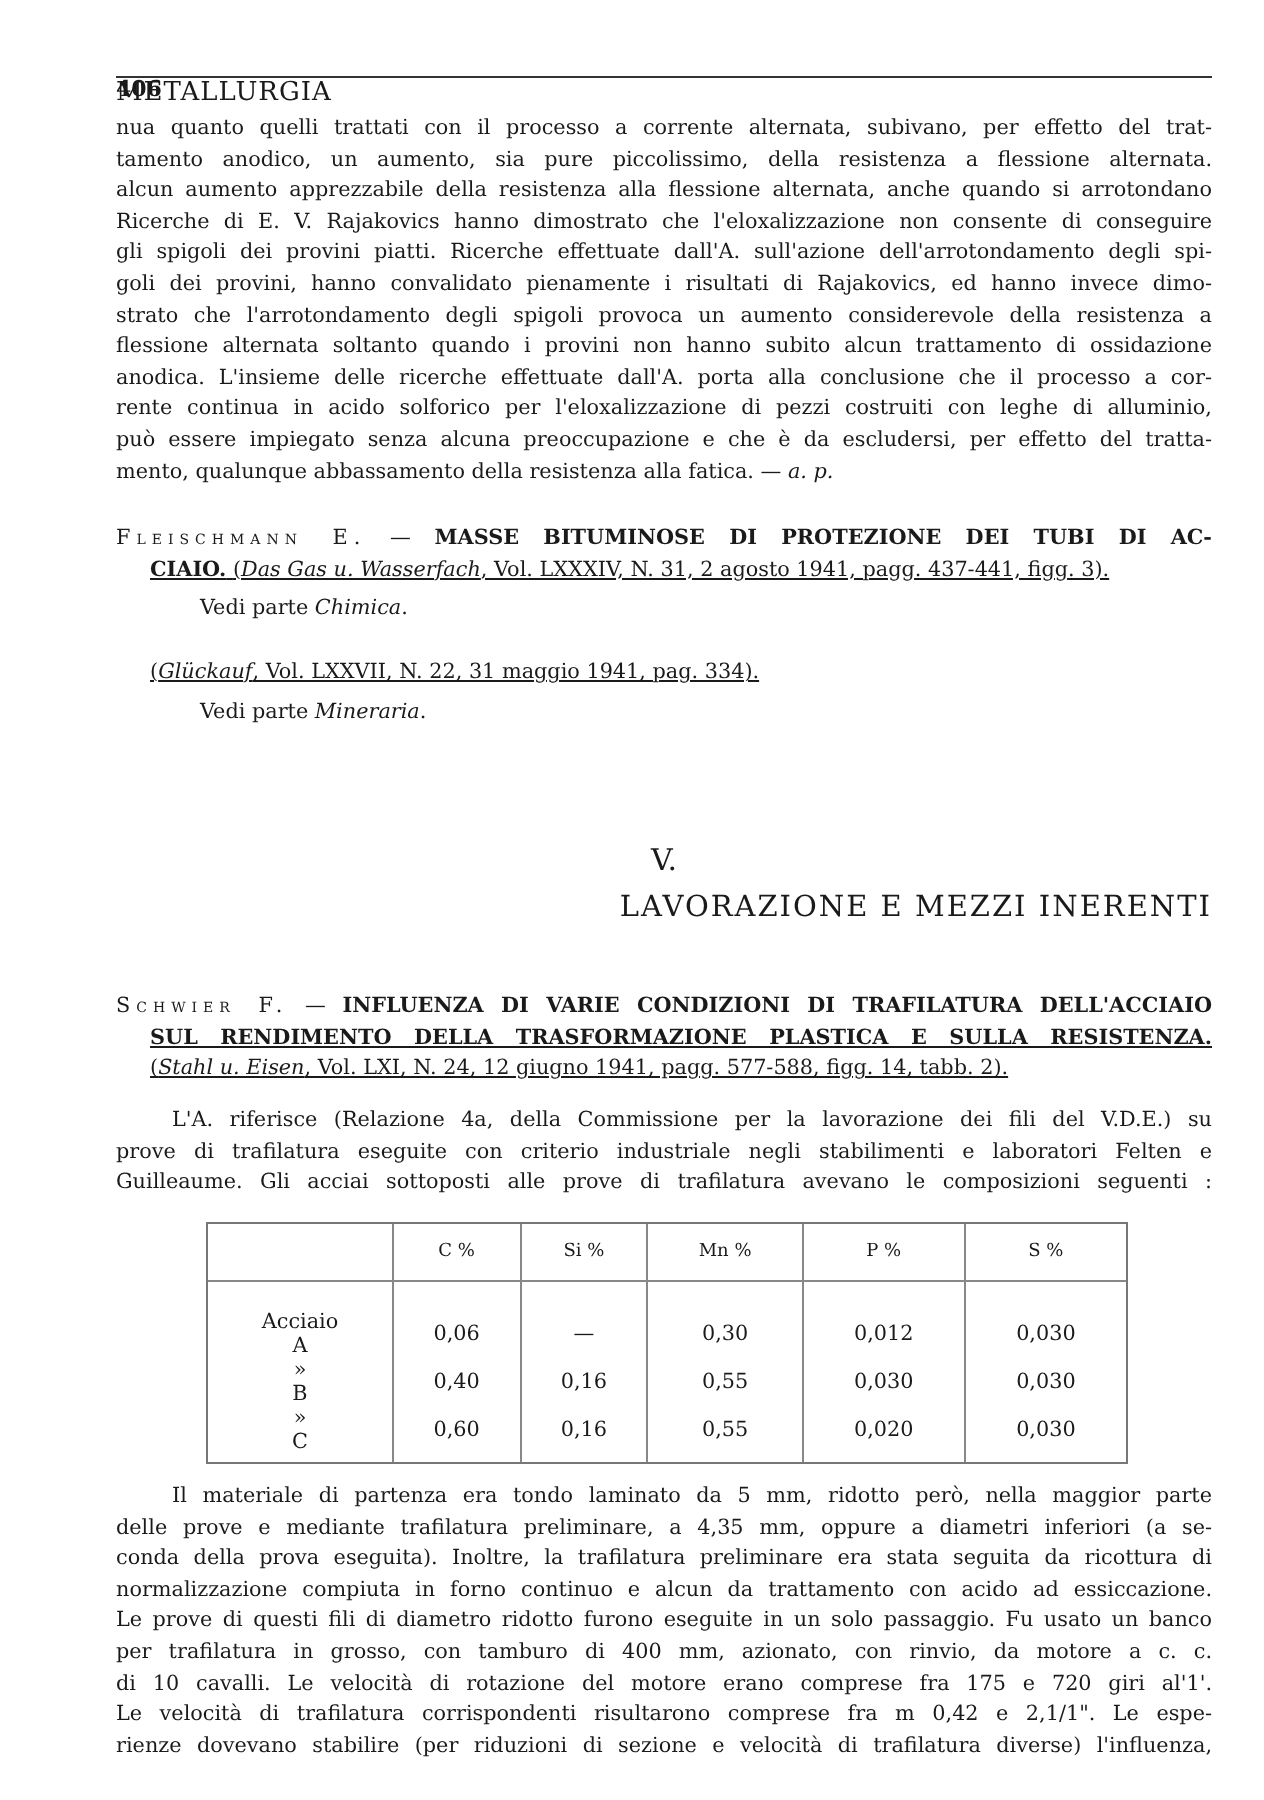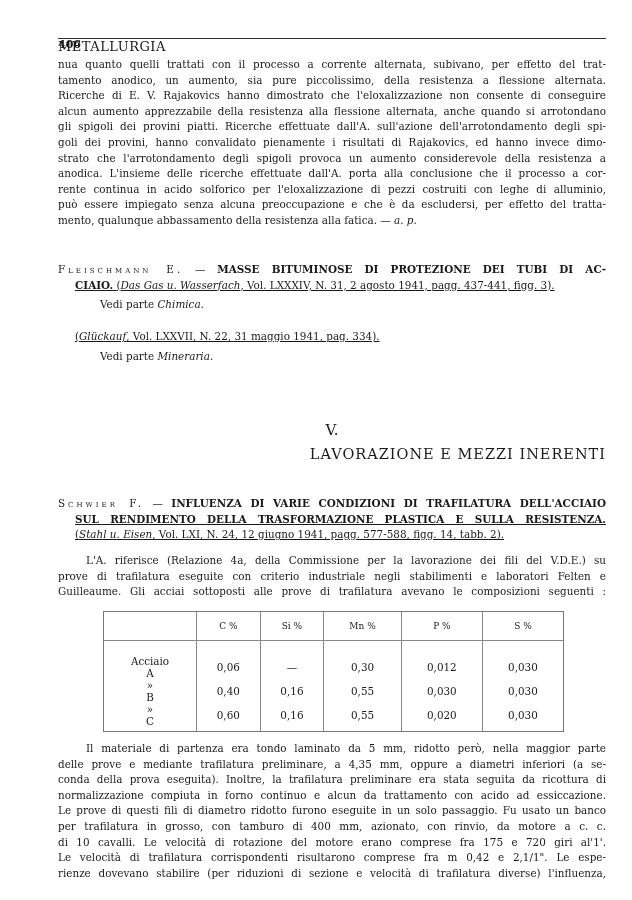--- a/index.html
+++ b/index.html
@@ -35,25 +35,26 @@
 
   <div class="header">
     <span class="pnum">406</span>
     <span class="running">METALLURGIA</span>
   </div>
   <div class="hrule"></div>
 
   <div class="block" style="top:57px;">
     <span class="line">nua quanto quelli trattati con il processo a corrente alternata, subivano, per effetto del trat-</span>
     <span class="line">tamento anodico, un aumento, sia pure piccolissimo, della resistenza a flessione alternata.</span>
+    <span class="line">alcun aumento apprezzabile della resistenza alla flessione alternata, anche quando si arrotondano</span>
     <span class="line">Ricerche di E. V. Rajakovics hanno dimostrato che l'eloxalizzazione non consente di conseguire</span>
-    <span class="line">alcun aumento apprezzabile della resistenza alla flessione alternata, anche quando si arrotondano</span>
     <span class="line">gli spigoli dei provini piatti. Ricerche effettuate dall'A. sull'azione dell'arrotondamento degli spi-</span>
     <span class="line">goli dei provini, hanno convalidato pienamente i risultati di Rajakovics, ed hanno invece dimo-</span>
     <span class="line">strato che l'arrotondamento degli spigoli provoca un aumento considerevole della resistenza a</span>
+    <span class="line">flessione alternata soltanto quando i provini non hanno subito alcun trattamento di ossidazione</span>
     <span class="line">anodica. L'insieme delle ricerche effettuate dall'A. porta alla conclusione che il processo a cor-</span>
     <span class="line">rente continua in acido solforico per l'eloxalizzazione di pezzi costruiti con leghe di alluminio,</span>
     <span class="line">può essere impiegato senza alcuna preoccupazione e che è da escludersi, per effetto del tratta-</span>
     <span class="line last"><span>mento, qualunque abbassamento della resistenza alla fatica. — </span><span class="it">a. p.</span></span>
   </div>
 
   <div class="block" style="top:262px;">
     <span class="line"><span class="smallcaps">Fleischmann E.</span><span> — </span><span class="bold">MASSE BITUMINOSE DI PROTEZIONE DEI TUBI DI AC-</span></span>
     <span class="line last hang"><span class="bold">CIAIO.</span> <span>(</span><span class="it">Das Gas u. Wasserfach</span><span>, Vol. LXXXIV, N. 31, 2 agosto 1941, pagg. 437-441, figg. 3).</span></span>
     <span class="line last vedi" style="margin-top:4px;"><span>Vedi parte </span><span class="it">Chimica</span><span>.</span></span>

